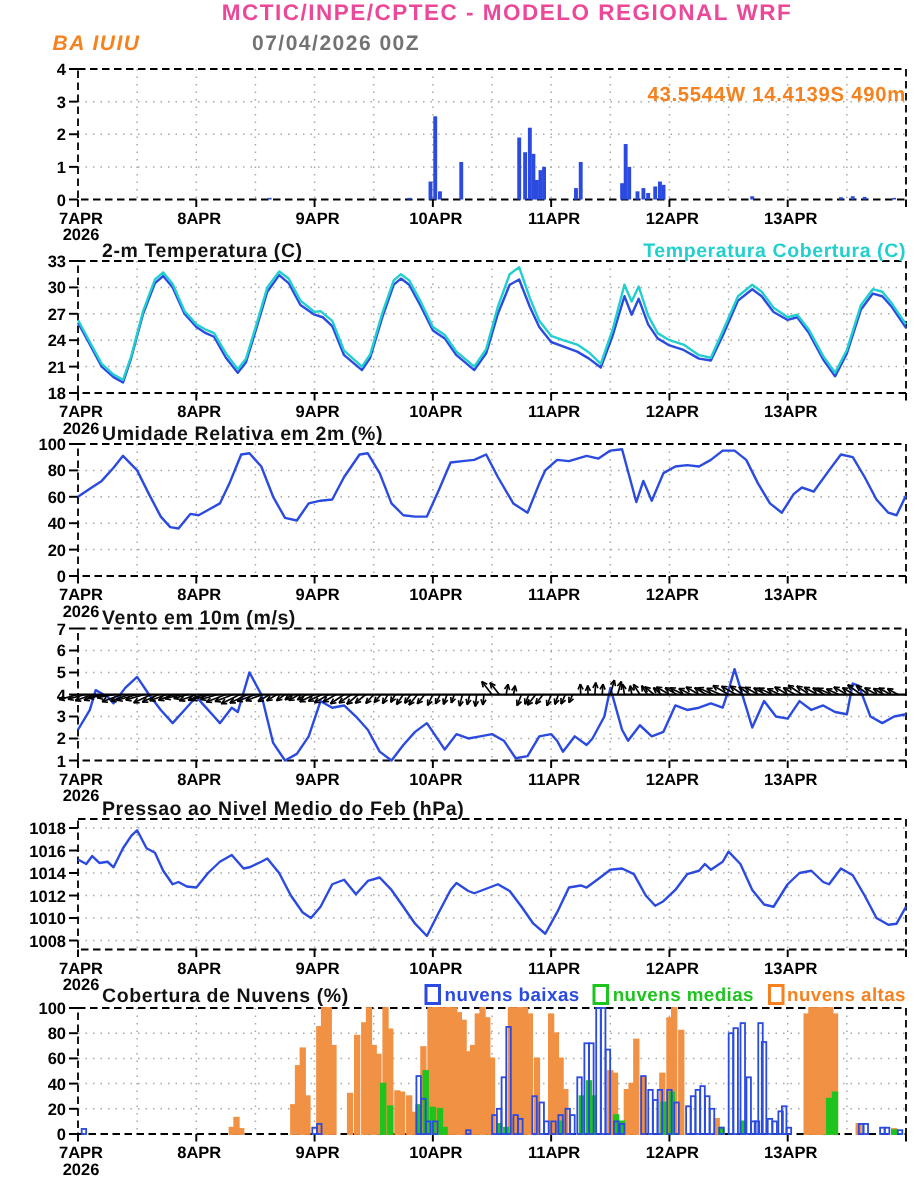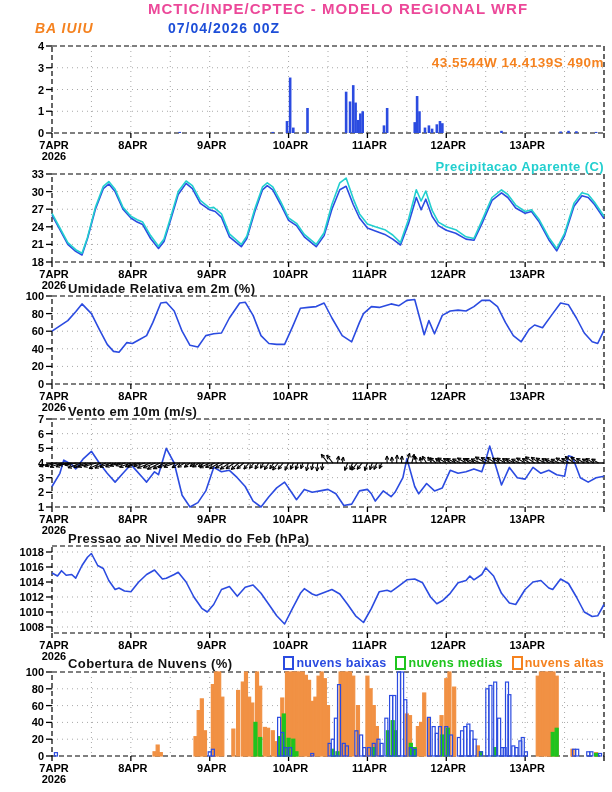--- a/index.html
+++ b/index.html
@@ -819,24 +819,25 @@
       <rect x="524.4314285714286" y="751.8" width="3" height="4.2000000000000455" stroke-width="1.2" fill="none" stroke="#2b4be0"></rect>
       <rect x="572.5342857142857" y="749.28" width="3" height="6.720000000000027" stroke-width="1.2" fill="none" stroke="#2b4be0"></rect>
       <rect x="575.6885714285714" y="749.28" width="3" height="6.720000000000027" stroke-width="1.2" fill="none" stroke="#2b4be0"></rect>
       <rect x="586.7285714285714" y="751.8" width="3" height="4.2000000000000455" stroke-width="1.2" fill="none" stroke="#2b4be0"></rect>
       <rect x="589.8828571428571" y="751.8" width="3" height="4.2000000000000455" stroke-width="1.2" fill="none" stroke="#2b4be0"></rect>
       <rect x="598.5571428571428" y="753.48" width="3" height="2.519999999999982" stroke-width="1.2" fill="none" stroke="#2b4be0"></rect>
     </svg>
 
   <div class="ov hdr1" style="color: #ec4899; padding-left: 32px;">MCTIC/INPE/CPTEC - MODELO REGIONAL WRF</div>
   <div class="ov hdr2a" style="color: rgb(245, 130, 31); font-style: italic;">BA IUIU</div>
-  <div class="ov hdr2b" style="color: #1d4ed8;">07/04/2026 00Z</div>
+  <div class="ov hdr2b" style="color: #737373;">07/04/2026 00Z</div>
   <div class="ov loc" style="color: rgb(245, 130, 31); margin-top: 24px;">43.5544W 14.4139S 490m</div>
 
-  <div class="ov rlabel" style="right: 8px; top: 159px; color: rgb(34, 207, 207);">Precipitacao Aparente (C)</div>
+  <div class="ov ptitle" style="left:68px;top:159px">2-m Temperatura (C)</div>
+  <div class="ov rlabel" style="right: 8px; top: 159px; color: rgb(34, 207, 207);">Temperatura Cobertura (C)</div>
   <div class="ov ptitle" style="left:68px;top:281px">Umidade Relativa em 2m (%)</div>
   <div class="ov ptitle" style="left:68px;top:404px">Vento em 10m (m/s)</div>
   <div class="ov ptitle" style="left:68px;top:531px">Pressao ao Nivel Medio do Feb (hPa)</div>
   <div class="ov ptitle" style="left:68px;top:656px">Cobertura de Nuvens (%)</div>
 
   <div class="ov legend">
     <span class="item">
       <span class="sq" style="border-color: rgb(43, 75, 224);"></span>
       <span style="color: rgb(43, 75, 224);">nuvens baixas</span>
     </span>

